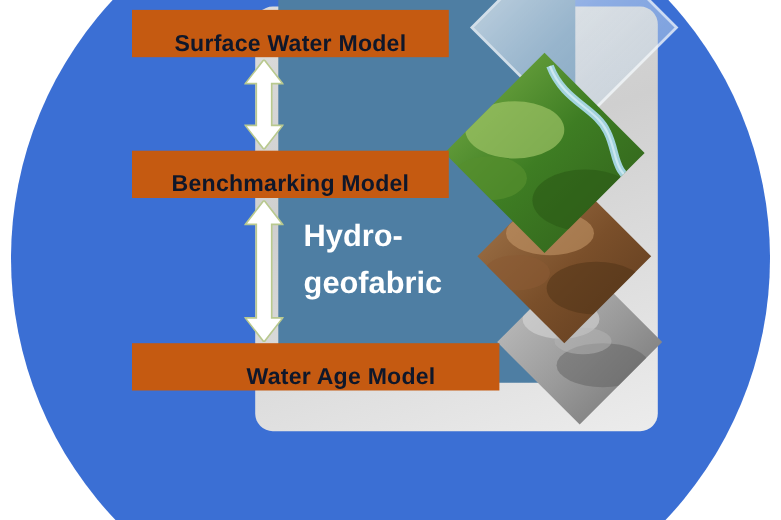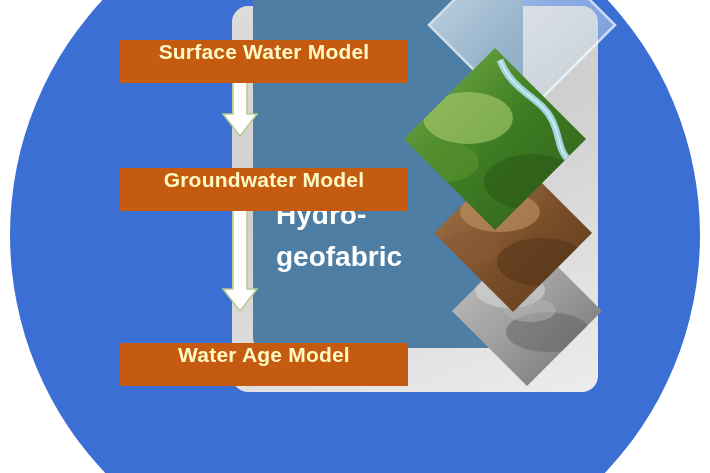--- a/index.html
+++ b/index.html
@@ -18,27 +18,27 @@
     border-radius:16px;
     background:linear-gradient(160deg,#dcdcdc 0%,#cfcfcf 40%,#ececec 100%);
   }
   
   #blue-panel{
     position:absolute;left:253px;top:0px;width:270px;height:348px;
     border-radius:0 0 10px 10px;background:#4E7EA3;
   }
   
   .obox{
-    position:absolute;background:#C55A11;color:#fef9c3;
-    display:flex;align-items:flex-start;justify-content:center;
-    font-weight:bold;font-size:21px;letter-spacing:0.2px;margin-top:31px;
+    position:absolute;background:#C55A11;color:#0f172a;
+    display:flex;align-items:flex-end;justify-content:center;
+    font-weight:bold;font-size:21px;letter-spacing:0.2px;
   }
   #box-surface{left:120px;top:9px;width:288px;height:43px;}
   #box-ground{left:120px;top:137px;width:288px;height:43px;}
-  #box-age{left:120px;top:312px;width:288px;height:43px;}
+  #box-age{left:120px;top:312px;width:288px;height:43px;padding-left:46px;}
   #box-bench{left:82px;top:389px;width:546px;height:43px;}
   
   .dbl-arrow{position:absolute;left:222px;}
   #arrow-1{top:54px;}
   #arrow-2{top:182px;}
   
   #hydro-label{
     position:absolute;left:276px;top:194px;color:#ffffff;
     font-weight:bold;font-size:28px;line-height:1.5;
   }
@@ -130,19 +130,19 @@
     <polygon points="18,0 35,22 25,22 25,60 35,60 18,82 1,60 11,60 11,22 1,22" fill="#ffffff" stroke="#b9c98f" stroke-width="1.5"></polygon>
   </svg>
   <svg class="dbl-arrow" id="arrow-2" width="36" height="129" viewBox="0 0 36 129">
     <polygon points="18,0 35,22 25,22 25,107 35,107 18,129 1,107 11,107 11,22 1,22" fill="#ffffff" stroke="#b9c98f" stroke-width="1.5"></polygon>
   </svg>
 
   <div class="obox" id="box-surface">
     <span>Surface Water Model</span>
   </div>
   <div class="obox" id="box-ground">
-    <span>Groundwater Model</span>
+    <span>Benchmarking Model</span>
   </div>
   <div class="obox" id="box-age">
     <span>Water Age Model</span>
   </div>
 
 </div>
 
 </body></html>

